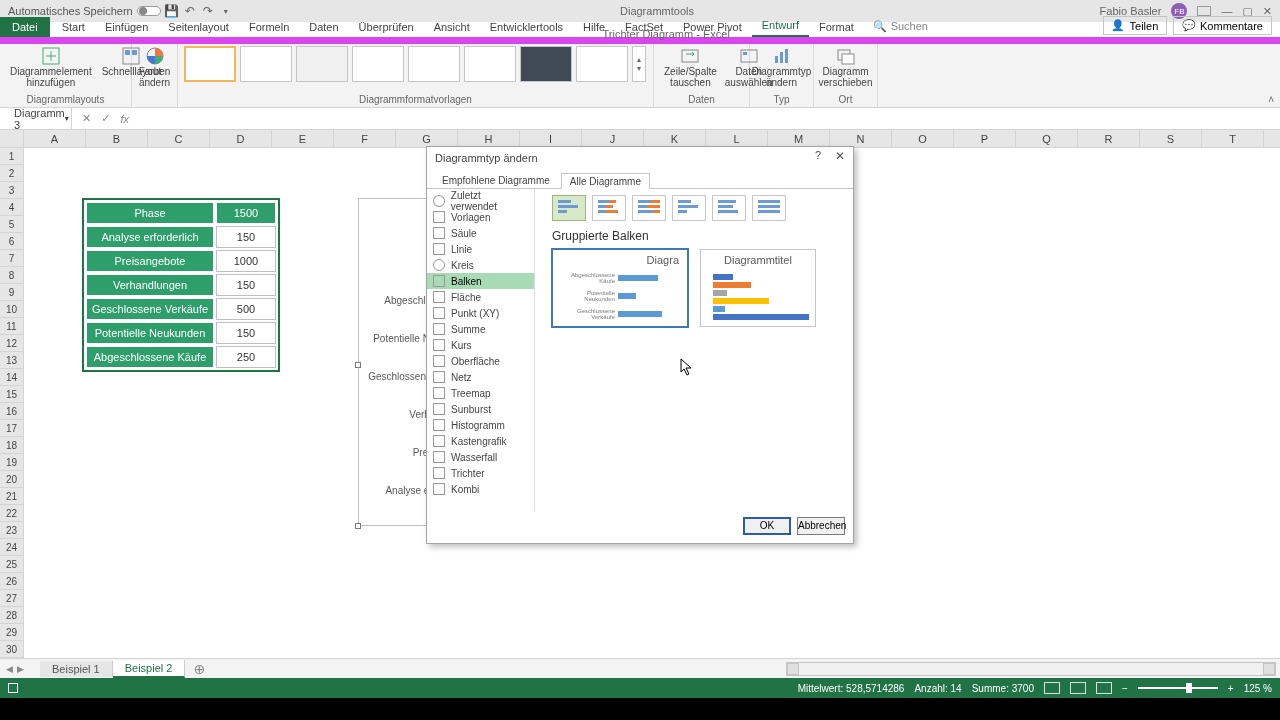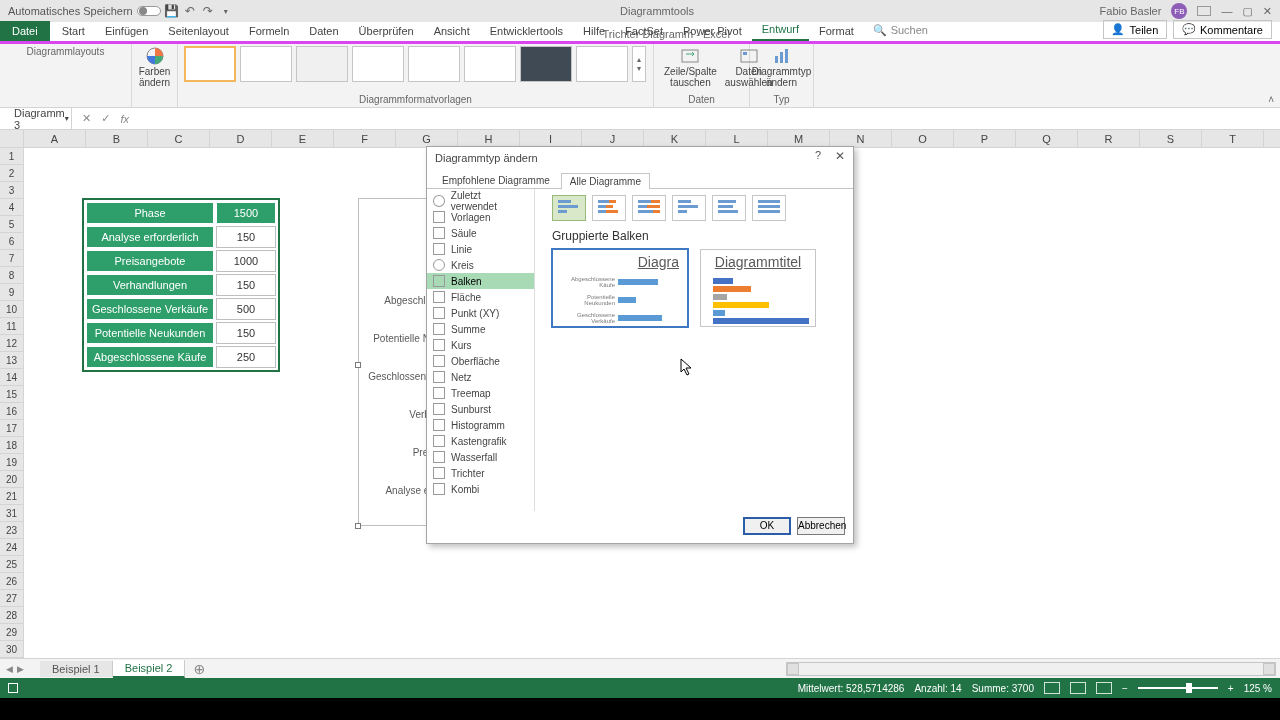--- a/index.html
+++ b/index.html
@@ -12,21 +12,21 @@
     .autosave-toggle { display: flex; align-items: center; gap: 4px; }
     .toggle-sw { width: 24px; height: 10px; border: 1px solid #999; border-radius: 6px; position: relative; background: #fff; }
     .toggle-sw::after { content: ""; width: 8px; height: 8px; border-radius: 50%; background: #888; position: absolute; left: 1px; top: 0; }
     .qat-icon { width: 14px; height: 14px; display: inline-flex; align-items: center; justify-content: center; color: #666; font-size: 12px; }
     .title-center { flex: 1; text-align: center; font-size: 11px; color: #666; margin-top: 46px; }
     .title-tools { position: absolute; left: 620px; font-size: 11px; color: #666; }
     .title-right { display: flex; align-items: center; gap: 10px; padding-right: 8px; font-size: 11px; color: #666; }
     .user-badge { width: 16px; height: 16px; border-radius: 50%; background: #8e5db8; color: #fff; font-size: 8px; display: flex; align-items: center; justify-content: center; }
 
     
-    .ribbon-tabs { height: 22px; background: #fff; display: flex; align-items: flex-end; font-size: 11px; border-bottom: 3px solid #d946ef; }
+    .ribbon-tabs { height: 22px; background: #fff; display: flex; align-items: flex-end; font-size: 11px; border-bottom: 7px solid #d946ef; }
     .rtab-file { background: #217346; color: #fff; padding: 4px 12px; margin-right: 2px; }
     .rtab { padding: 4px 10px; color: #444; cursor: pointer; }
     .rtab.active { color: #217346; border-bottom: 2px solid #217346; }
     .ribbon-right { margin-left: auto; display: flex; gap: 6px; padding-right: 8px; padding-bottom: 2px; }
     .ribbon-btn { border: 1px solid #c5c5c5; padding: 2px 8px; font-size: 11px; display:flex; align-items:center; gap:4px; }
 
     
     .ribbon-body { height: 64px; background: #f3f3f3; border-bottom: 1px solid #d4d4d4; display: flex; align-items: flex-start; font-size: 10px; color: #444; position: relative; }
     .rgroup { height: 64px; border-right: 1px solid #d9d9d9; padding: 2px 6px; display: flex; flex-direction: column; justify-content: space-between; }
     .rgroup-label { text-align: center; font-size: 10px; color: #666; padding-bottom: 1px; }
@@ -86,21 +86,21 @@
     .sub-t { width: 34px; height: 26px; border: 1px solid #c5c5c5; background: #fff; display:flex; align-items:center; justify-content:center; }
     .sub-t.sel { background: #d9e8c8; border-color:#96b97a; }
     .sub-bars { width: 22px; height: 16px; display:flex; flex-direction:column; gap:2px; }
     .sub-bars div { height:3px; background:#6b9bd1; }
     .sub-title { font-size: 12px; color: #333; margin: 8px 0 6px; }
     .preview-row { display: flex; gap: 12px; }
     .preview-box { border: 1px solid #c5c5c5; padding: 4px; }
     .preview-box.sel { border: 1px solid #3e78c0; box-shadow: 0 0 0 1px #3e78c0; }
     .pv1 { width: 136px; height: 78px; }
     .pv2 { width: 116px; height: 78px; }
-    .mini-title { font-size: 14px; color:#595959; text-align:center;text-decoration:underline; }
+    .mini-title { font-size: 11px; color:#595959; text-align:center; }
     .mini-row { display:flex; align-items:center; gap:3px; margin-top:6px; }
     .mini-lbl { font-size:6px; color:#7a7a7a; width:58px; text-align:right; }
     .mini-bar { height:6px; background:#5b9bd5; }
     .dlg-buttons { position: absolute; right: 8px; bottom: 8px; display: flex; gap: 6px; }
     .dlg-btn { width: 48px; height: 18px; font-size: 10px; border: 1px solid #7a7a7a; background: #f0f0f0; text-align:center; line-height:16px; }
     .dlg-btn.primary { border: 1px solid #2a5ca8; box-shadow: 0 0 0 1px #2a5ca8 inset; }
 
     
     .cursor { position: absolute; left: 680px; top: 358px; width: 14px; height: 18px; }
 
@@ -178,20 +178,39 @@
         </div>
       <div class="ribbon-btn">
           <span>💬</span>
           <span>Kommentare</span>
         </div>
     </div>
   </div>
 
   <div class="ribbon-body">
     <div class="rgroup" style="width:132px;">
+      <div style="display:flex; gap:2px;">
+        <div class="vbtn">
+          <svg class="ico">
+              <rect x="2" y="2" width="16" height="16" fill="none" stroke="#4a7" stroke-width="1"></rect>
+              <line x1="10" y1="5" x2="10" y2="15" stroke="#4a7"></line>
+              <line x1="5" y1="10" x2="15" y2="10" stroke="#4a7"></line>
+            </svg>
+          <span>Diagrammelement</span>
+            <span>hinzufügen</span>
+        </div>
+        <div class="vbtn">
+          <svg class="ico">
+              <rect x="2" y="2" width="16" height="16" fill="none" stroke="#888"></rect>
+              <rect x="4" y="4" width="5" height="5" fill="#6b9bd1"></rect>
+              <rect x="11" y="4" width="5" height="5" fill="#6b9bd1"></rect>
+            </svg>
+          <span>Schnelllayout</span>
+        </div>
+      </div>
       <div class="rgroup-label">Diagrammlayouts</div>
     </div>
     <div class="rgroup" style="width:46px;">
       <div class="vbtn">
         <svg class="ico">
             <circle cx="10" cy="10" r="8" fill="none" stroke="#888"></circle>
             <path d="M10 2 A8 8 0 0 1 18 10 L10 10 Z" fill="#e74"></path>
             <path d="M18 10 A8 8 0 0 1 10 18 L10 10 Z" fill="#4a7"></path>
             <path d="M10 18 A8 8 0 0 1 2 10 L10 10 Z" fill="#47d"></path>
           </svg>
@@ -239,20 +258,31 @@
       <div class="vbtn">
         <svg class="ico">
             <rect x="3" y="10" width="3" height="7" fill="#6b9bd1"></rect>
             <rect x="8" y="6" width="3" height="11" fill="#6b9bd1"></rect>
             <rect x="13" y="3" width="3" height="14" fill="#6b9bd1"></rect>
           </svg>
         <span>Diagrammtyp</span>
           <span>ändern</span>
       </div>
       <div class="rgroup-label">Typ</div>
+    </div>
+    <div class="rgroup" style="width:64px;">
+      <div class="vbtn">
+        <svg class="ico">
+            <rect x="2" y="4" width="12" height="10" fill="none" stroke="#888"></rect>
+            <rect x="6" y="8" width="12" height="10" fill="#fff" stroke="#888"></rect>
+          </svg>
+        <span>Diagramm</span>
+          <span>verschieben</span>
+      </div>
+      <div class="rgroup-label">Ort</div>
     </div>
     <span class="collapse-rib">˄</span>
   </div>
 
   <div class="formula-row">
     <div class="name-box">
         <span>Diagramm 3</span> 
         <span style="margin-left:auto; padding-right:4px; font-size:8px;">▾</span>
       </div>
     <div class="fx-area">
@@ -302,21 +332,21 @@
         <div class="row-h">12</div>
         <div class="row-h">13</div>
         <div class="row-h">14</div>
         <div class="row-h">15</div>
         <div class="row-h">16</div>
         <div class="row-h">17</div>
         <div class="row-h">18</div>
         <div class="row-h">19</div>
         <div class="row-h">20</div>
         <div class="row-h">21</div>
-        <div class="row-h">31</div>
+        <div class="row-h">22</div>
         <div class="row-h">23</div>
         <div class="row-h">24</div>
         <div class="row-h">25</div>
         <div class="row-h">26</div>
         <div class="row-h">27</div>
         <div class="row-h">28</div>
         <div class="row-h">29</div>
         <div class="row-h">30</div>
       </div>
       <div class="cells">

